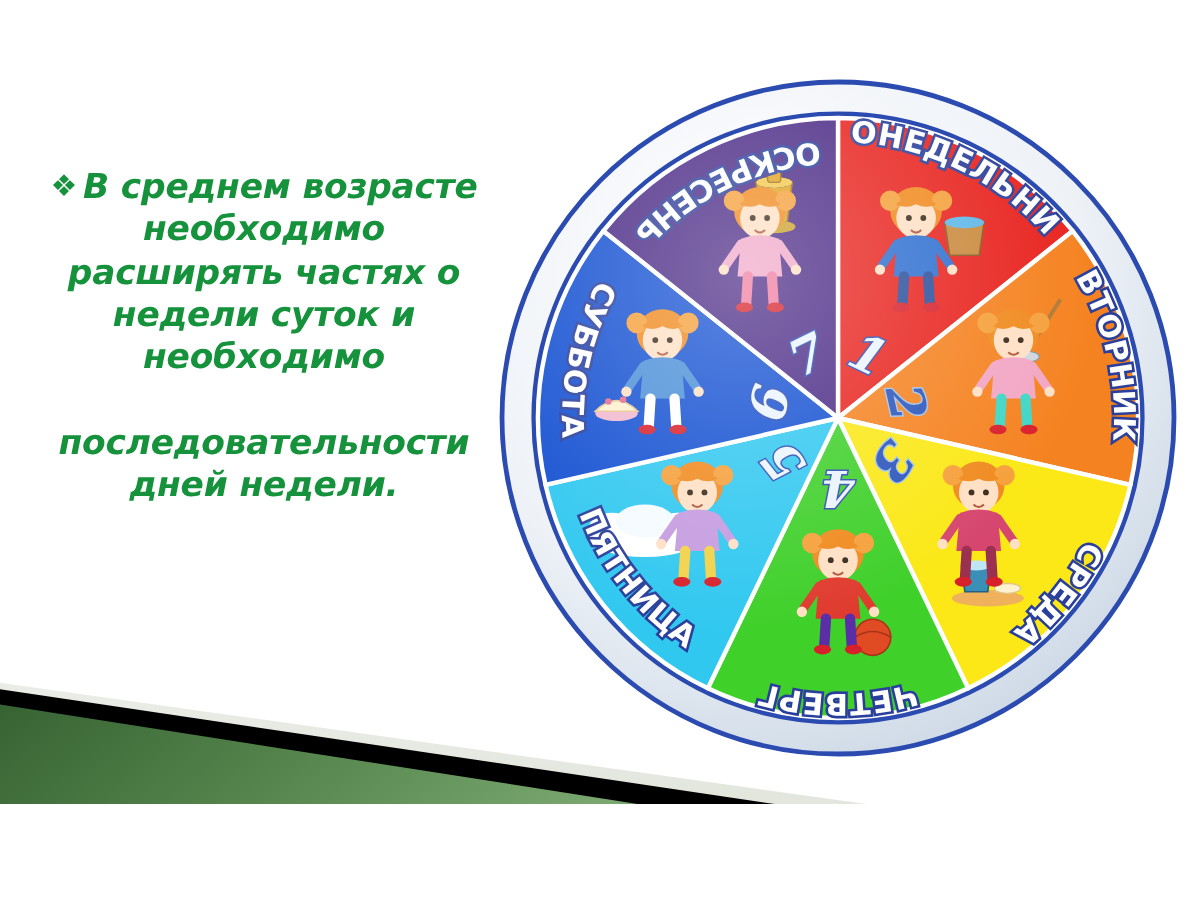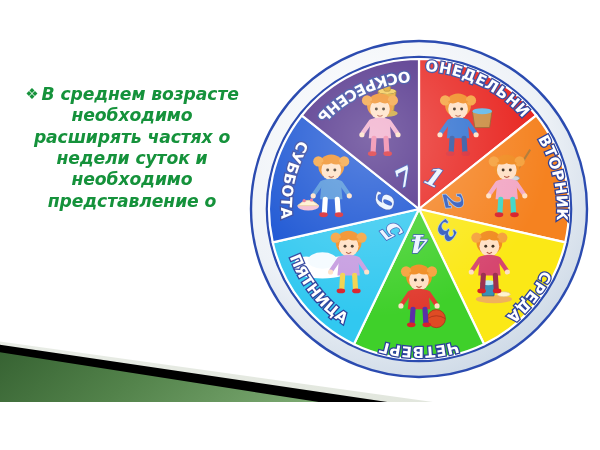--- a/index.html
+++ b/index.html
@@ -74,22 +74,23 @@
   <div class="band band-grey"></div>
   <div class="band band-black"></div>
   <div class="band band-green"></div>
 
   <div id="textblock">
     <span class="bullet">❖</span><span>В среднем возрасте</span><br>
     <span>необходимо</span><br>
     <span>расширять частях о</span><br>
     <span>недели суток и</span><br>
     <span>необходимо</span><br>
-    <span>представление о</span><br>
     <br>
+    <span>последовательности</span><br>
+    <span>дней недели.</span>
   </div>
 
   <div id="wheel">
     <svg viewBox="0 0 342 342" xmlns="http://www.w3.org/2000/svg">
       <defs>
         <radialGradient id="rimg" cx="38%" cy="30%" r="78%">
           <stop offset="0%" stop-color="#ffffff"></stop>
           <stop offset="62%" stop-color="#eef2f7"></stop>
           <stop offset="100%" stop-color="#c9d6e4"></stop>
         </radialGradient>

